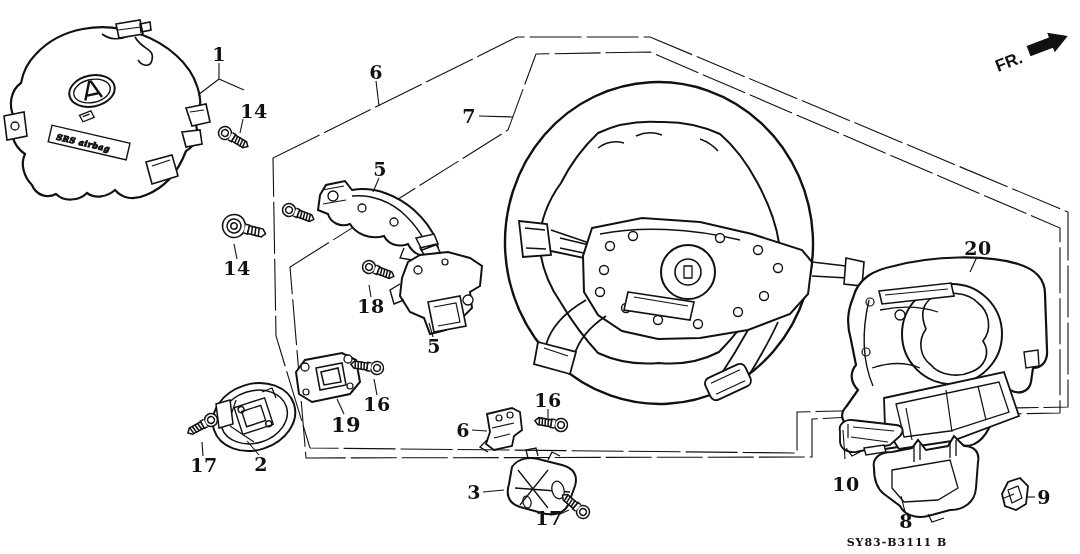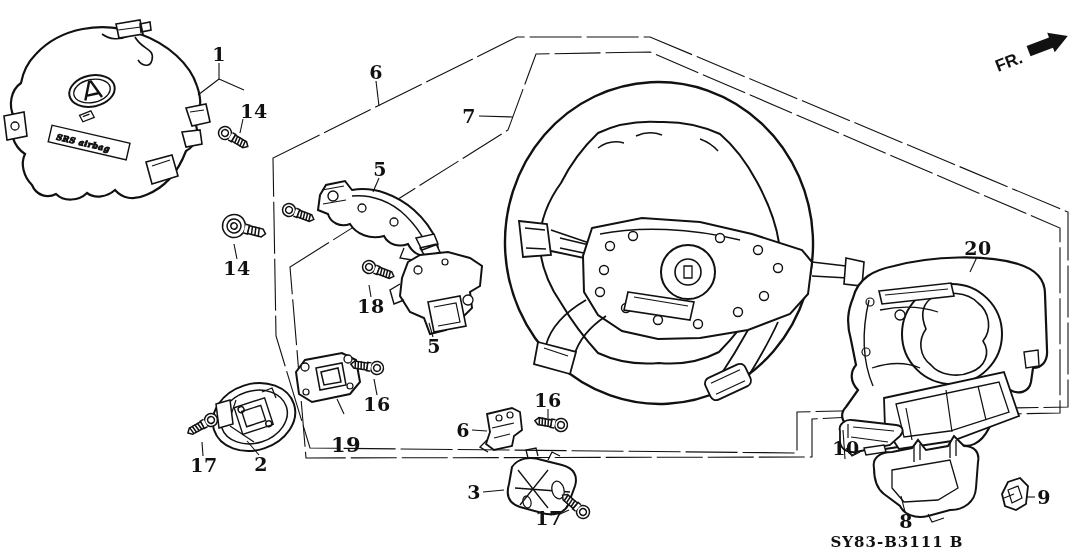--- a/index.html
+++ b/index.html
@@ -6,24 +6,24 @@
   .canvas{
     position:relative;width:1080px;height:554px;background:#ffffff;
     font-family:"DejaVu Serif",serif;overflow:hidden;
   }
   .canvas svg{position:absolute;left:0;top:0;}
   .plbl{
     position:absolute;transform:translate(-50%,-50%);
     font-family:"DejaVu Serif",serif;font-size:19px;font-weight:600;
     color:#111;letter-spacing:.5px;white-space:nowrap;line-height:1;
   }
-  .plbl-bold{font-weight:800;font-size:21px;margin-top:20px;}
+  .plbl-bold{font-weight:800;font-size:21px;}
   .drawing-code{
     position:absolute;transform:translate(-50%,-50%);
-    font-family:"DejaVu Serif",serif;font-size:15px;font-weight:600;
+    font-family:"DejaVu Serif",serif;font-size:11px;font-weight:600;
     color:#111;letter-spacing:1px;white-space:nowrap;
   }
   .fr-text{font:700 17px "Liberation Sans",sans-serif;fill:#111;}
   .srs-text{font:italic 600 8px "DejaVu Serif",serif;fill:#111;letter-spacing:.5px;}
   .ln{stroke:#111;fill:none;}
   .part{stroke:#111;fill:#fff;}
   .thin{stroke-width:1.1;}
 </style>
 </head>
 <body>
@@ -265,19 +265,19 @@
 <span class="plbl" style="left:434px;top:346px">5</span>
 <span class="plbl" style="left:377px;top:404px">16</span>
 <span class="plbl plbl-bold" style="left:346px;top:424px">19</span>
 <span class="plbl" style="left:261px;top:464px">2</span>
 <span class="plbl" style="left:204px;top:465px">17</span>
 <span class="plbl" style="left:463px;top:430px">6</span>
 <span class="plbl" style="left:548px;top:400px">16</span>
 <span class="plbl" style="left:474px;top:492px">3</span>
 <span class="plbl" style="left:549px;top:518px">17</span>
 <span class="plbl" style="left:978px;top:248px">20</span>
-<span class="plbl" style="left:846px;top:448px">10</span>
+<span class="plbl" style="left:846px;top:484px">10</span>
 <span class="plbl" style="left:906px;top:521px">8</span>
 <span class="plbl" style="left:1044px;top:497px">9</span>
 
 <span class="drawing-code" style="left:897px;top:542px">SY83-B3111 B</span>
 
 </div>
 
 </body></html>

